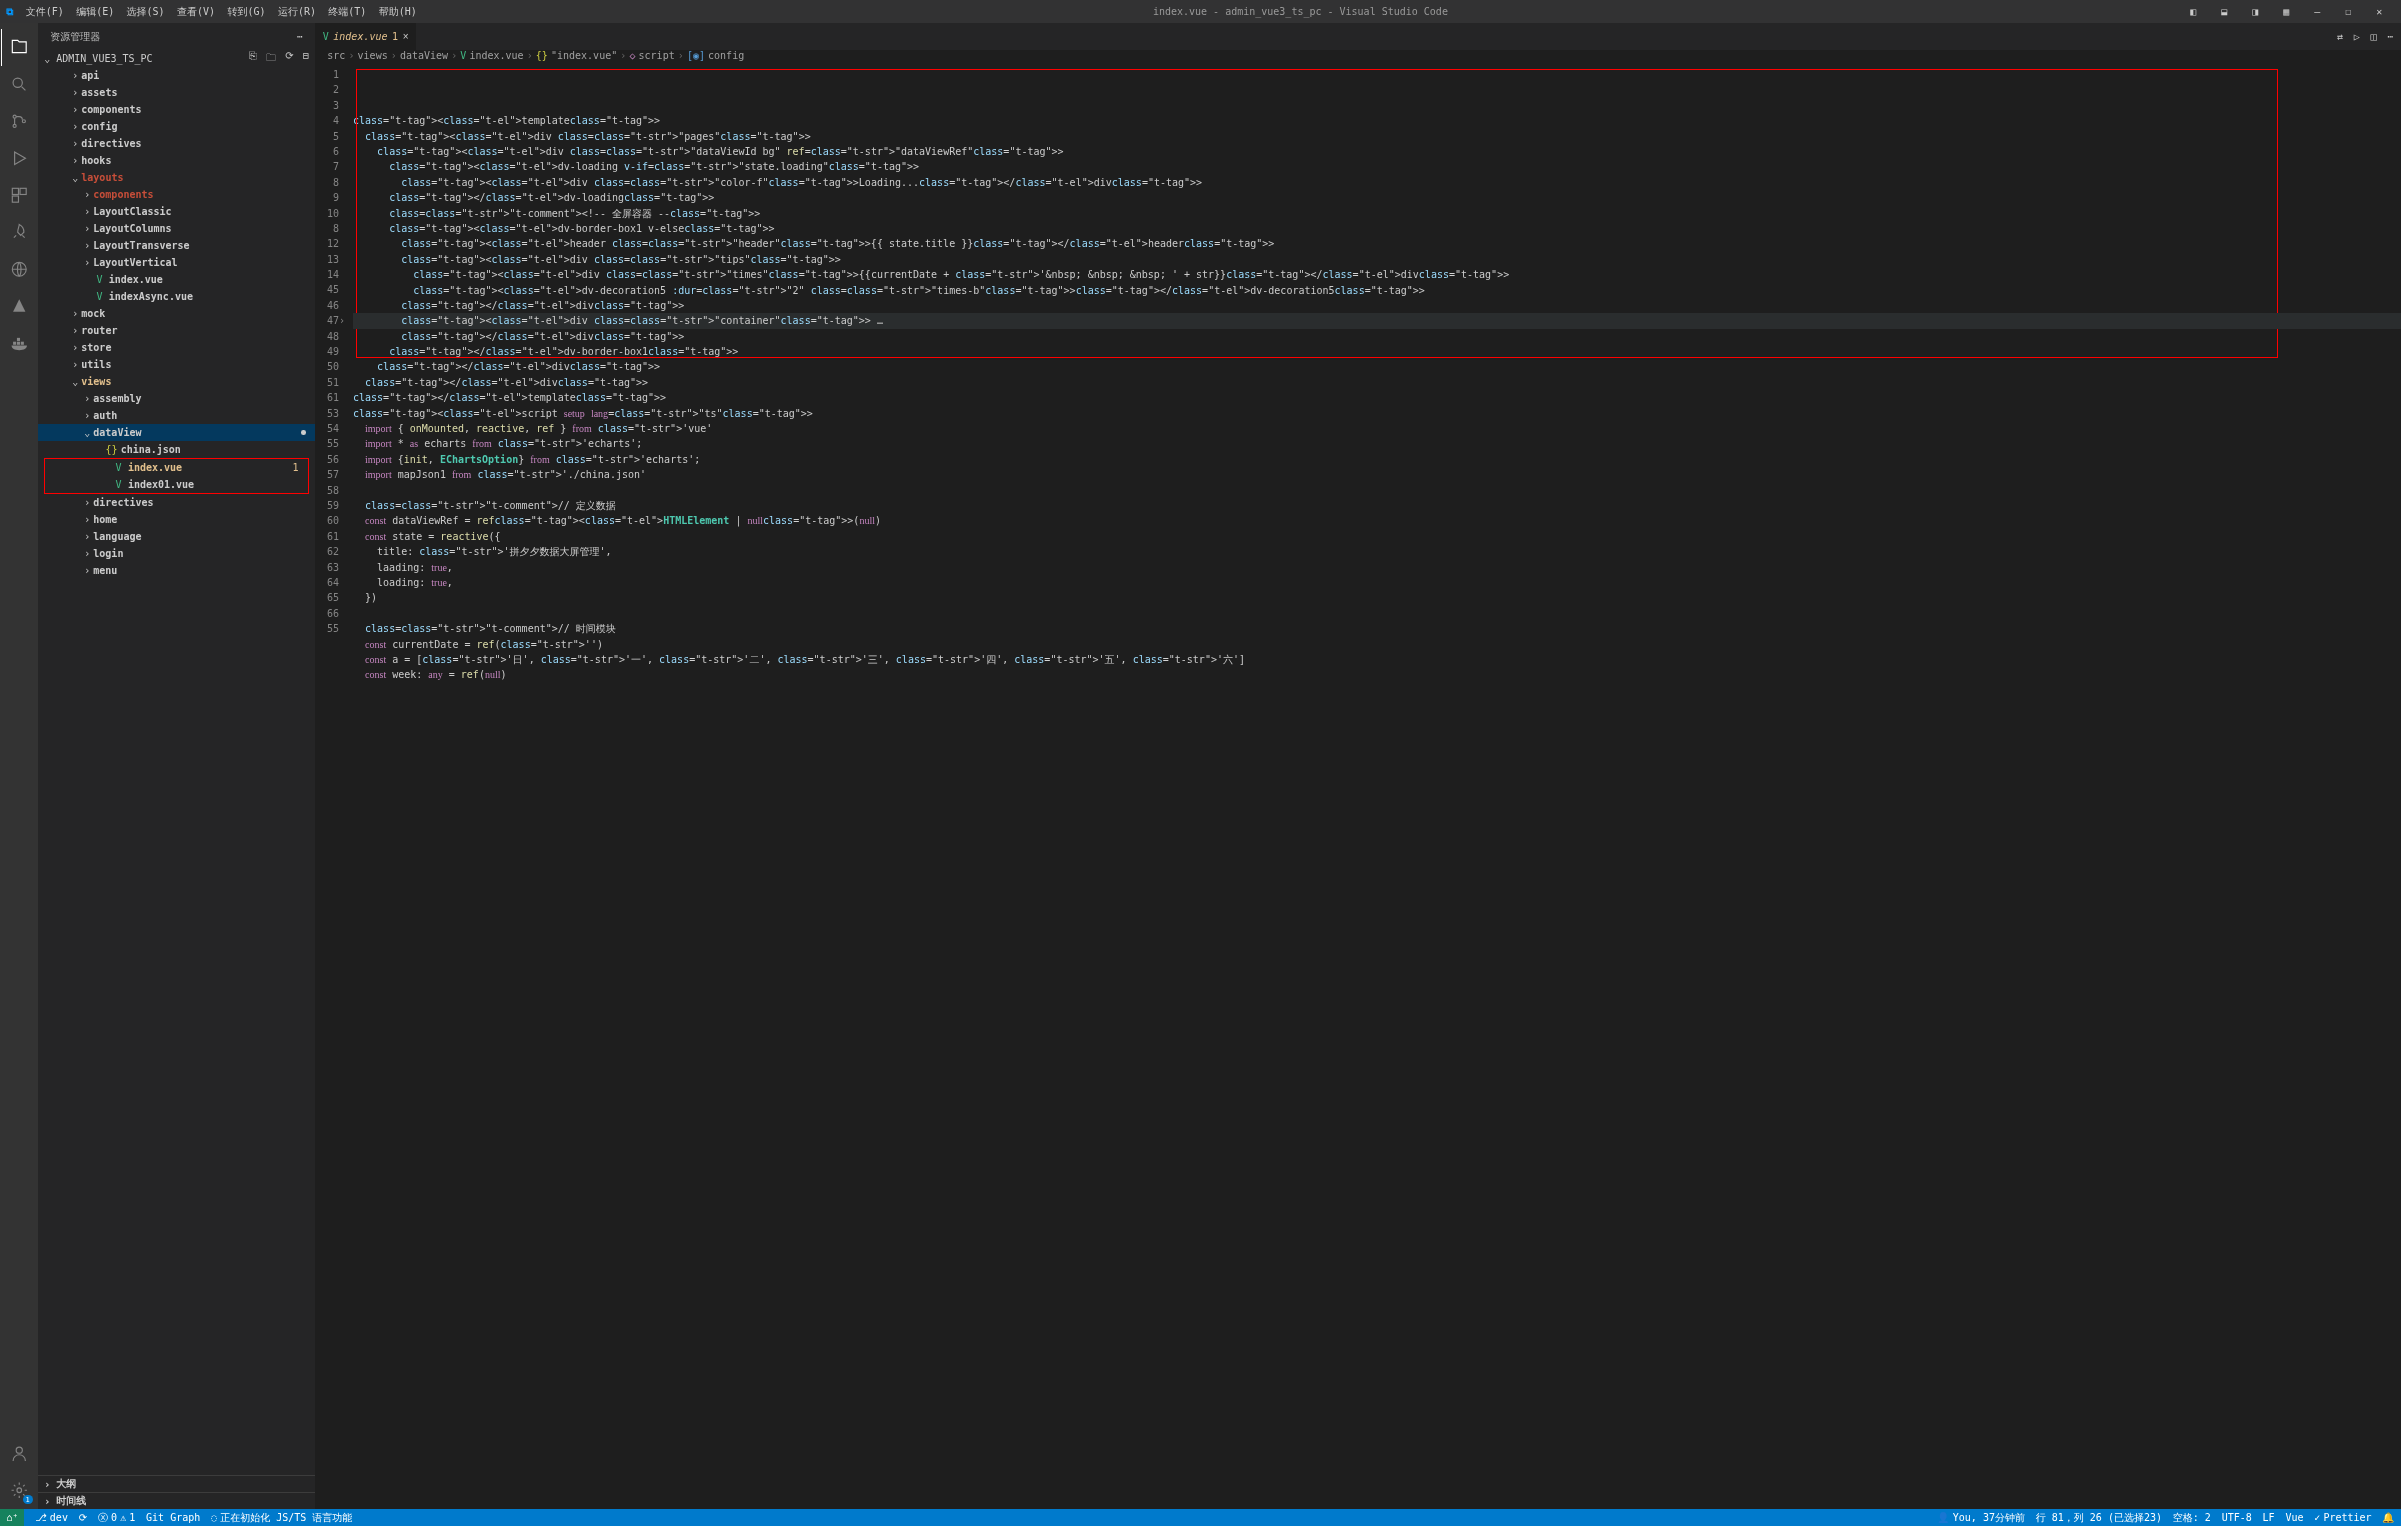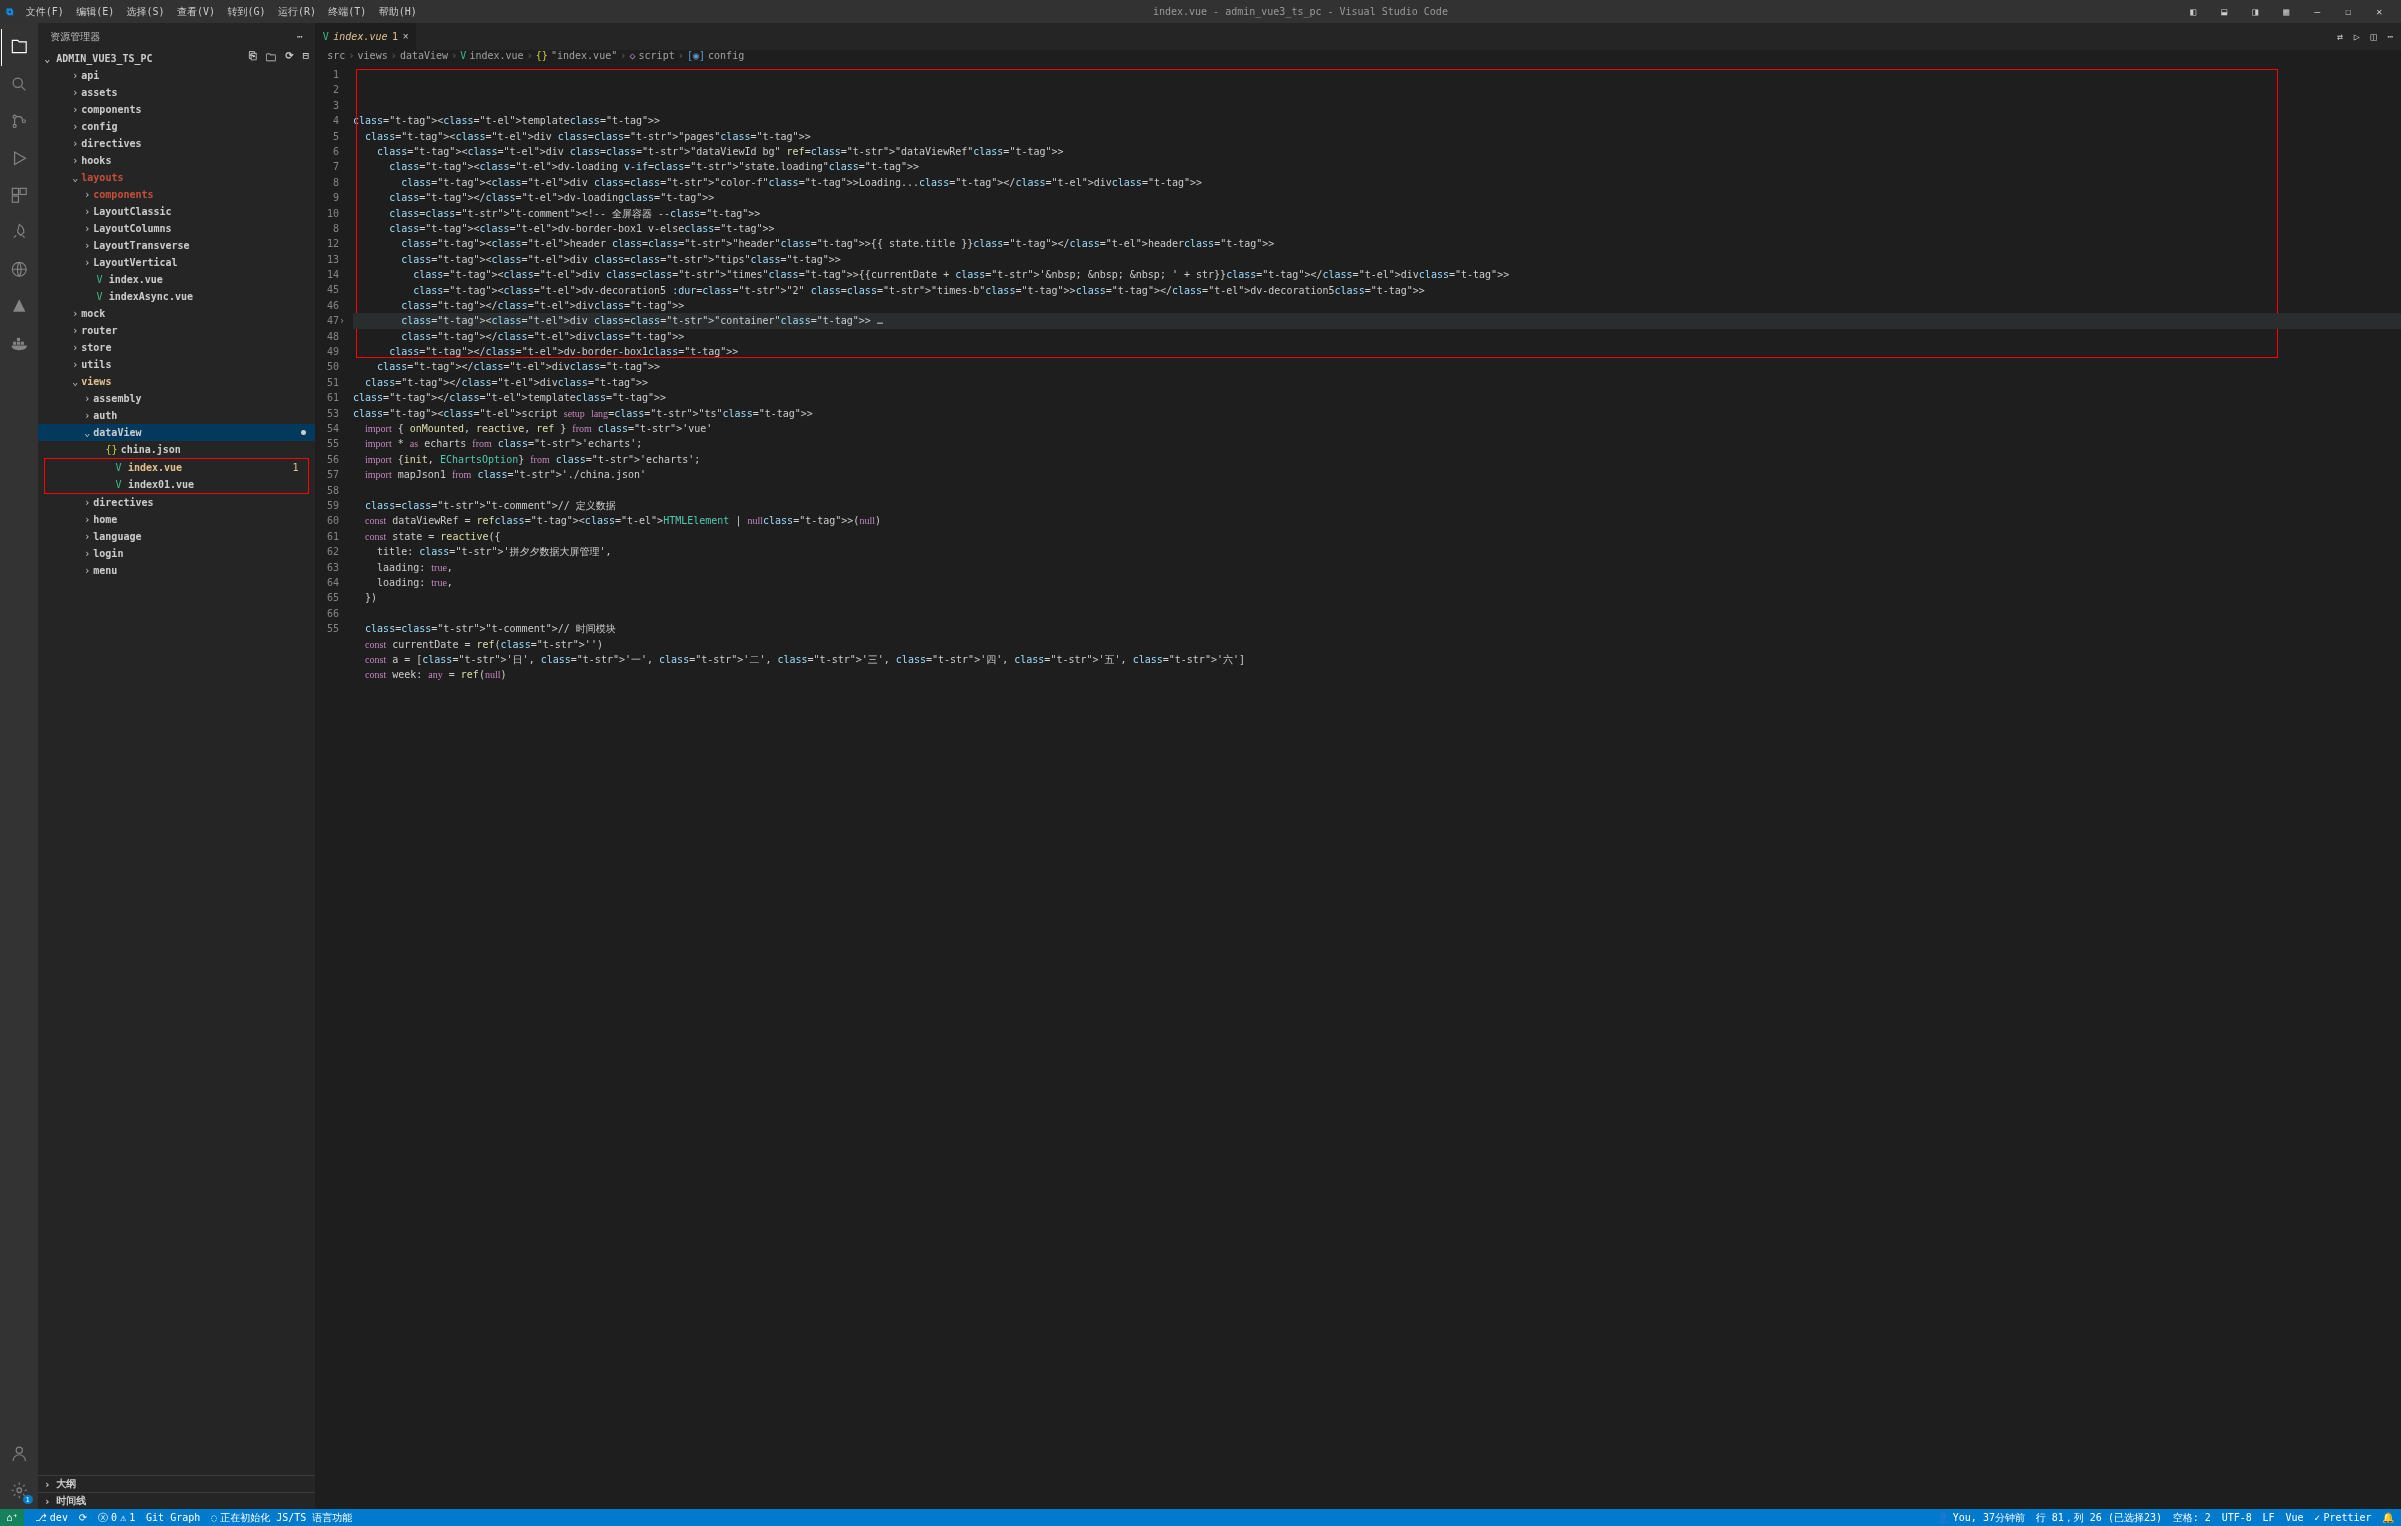--- a/index.html
+++ b/index.html
@@ -18,21 +18,21 @@
 .activity-bar .ab-item { width: 37px; height: 37px; display: flex; align-items: center; justify-content: center; color: #858585; cursor: pointer; position: relative; }
 .activity-bar .ab-item.active { color: #fff; border-left: 1.5px solid #fff; }
 .activity-bar .ab-item svg { width: 18.5px; height: 18.5px; }
 .activity-bar .spacer { flex: 1; }
 .ab-badge { position: absolute; bottom: 4.6px; right: 4.6px; background: #007acc; color: #fff; border-radius: 6.2px; font-size: 7px; padding: 0.8px 3.1px; }
 
 
 .sidebar { width: 277px; background: #252526; display: flex; flex-direction: column; position: relative; }
 .sidebar-header { height: 27px; display: flex; align-items: center; justify-content: space-between; padding: 0 12.3px; color: #bbb; font-size: 8.5px; text-transform: uppercase; gap: 8px; }
 .sidebar-header .actions { display: flex; gap: 10.8px; color: #ccc; }
-.project-header { height: 17px; display: flex; align-items: center; padding: 0 6.2px; font-size: 8.5px; font-weight: bold; color: #ccc; justify-content: space-between; }
+.project-header { height: 17px; display: flex; align-items: center; padding: 0 6.2px; font-size: 8.5px; font-weight: normal; color: #ccc; justify-content: space-between; }
 .project-header .ph-actions { display: flex; gap: 9.2px; color: #ccc; }
 .tree { flex: 1; overflow: auto; padding-bottom: 3.1px; }
 .tree-row { height: 17px; display: flex; align-items: center; padding-left: 0; cursor: pointer; position: relative; }
 .tree-row.selected { background: #04395e; }
 .tree-row .chevron { width: 12.3px; display: inline-flex; justify-content: center; color: #ccc; }
 .tree-row .ticon { width: 12.3px; margin-right: 3.1px; text-align: center; }
 .tree-row .tlabel { color: #ccc; font-weight: bold; }
 .tree-row.orange .tlabel { color: #e2c08d; }
 .tree-row.red .tlabel { color: #c74e39; }
 .tree-row .badge { position: absolute; right: 9.2px; color: #e2c08d; }
@@ -59,21 +59,21 @@
 .code-area { flex: 1; display: flex; overflow: auto; position: relative; }
 .gutter { width: 38px; text-align: right; padding-right: 14px; color: #858585; line-height: 15.4px; user-select: none; }
 .code { flex: 1; line-height: 15.4px; white-space: pre; position: relative; }
 .code-line { height: 15.4px; }
 .cl-current { background: #2a2d2e; }
 .red-box { position: absolute; border: 1.5px solid #ff0000; left: 3.1px; right: 123px; top: 2.3px; height: 289px; pointer-events: none; }
 .fold-marker { position: absolute; left: -14px; color: #858585; }
 .t-attr { color: #9cdcfe; }
 .t-kw { color: #c586c0; font-family: Liberation Serif, serif; }
 .t-fn { color: #dcdcaa; }
-.t-type { color: #4ec9b0; }
+.t-type { color: #4ec9b0; font-weight: bold; }
 .t-punct { color: #d4d4d4; }
 
 
 .statusbar { height: 17px; background: #007acc; display: flex; align-items: center; justify-content: space-between; padding: 0 6.2px; color: #fff; font-size: 9.2px; }
 .statusbar .sb-left, .statusbar .sb-right { display: flex; gap: 10.8px; align-items: center; }
 .statusbar .sb-item { display: flex; align-items: center; gap: 3.1px; cursor: pointer; }
 .statusbar .sb-remote { background: #16825d; margin-left: -6.2px; padding: 0 6.2px; height: 17px; display: flex; align-items: center; }
 
 svg { fill: currentColor; }
 </style>

